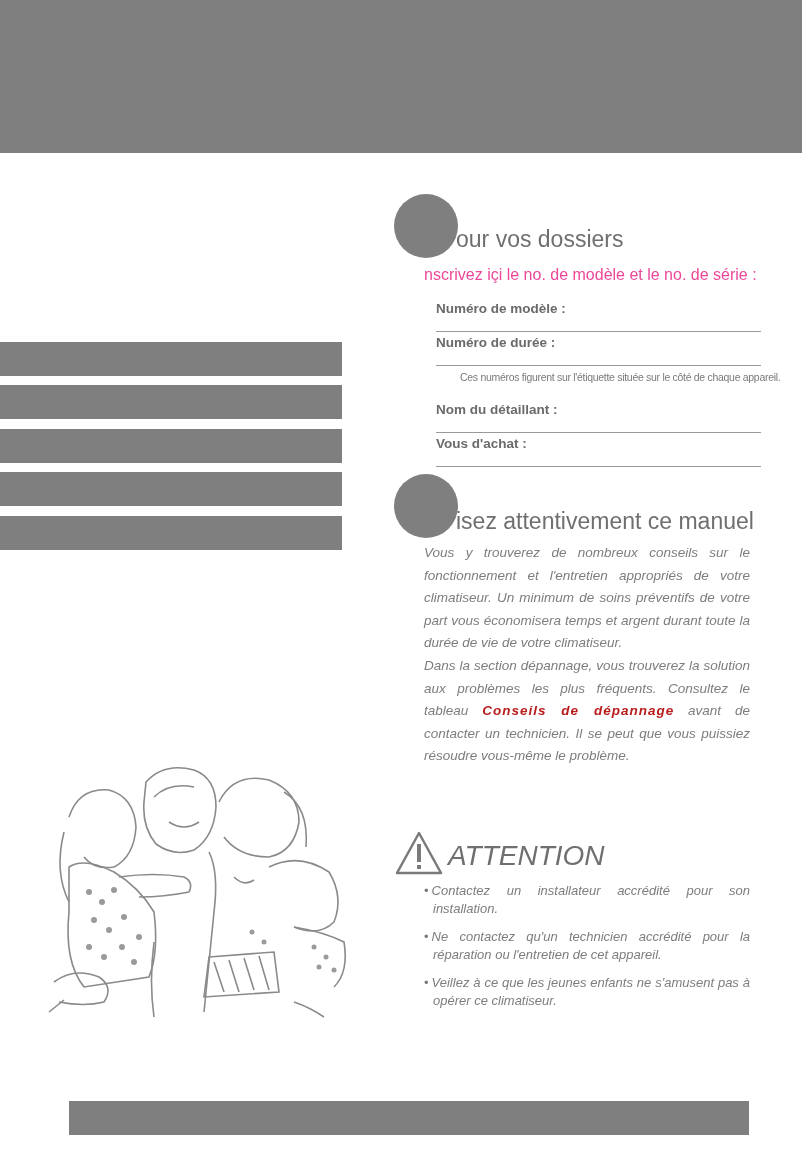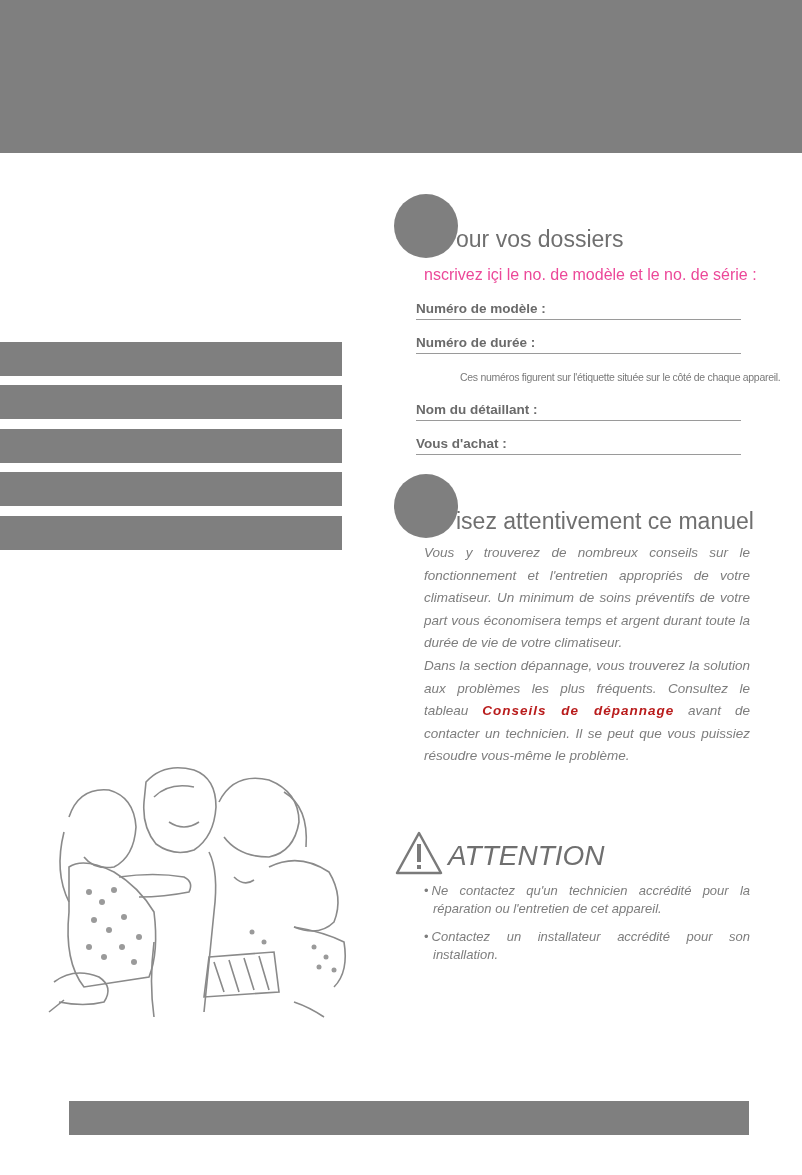--- a/index.html
+++ b/index.html
@@ -4,22 +4,22 @@
 <style>
   html, body { margin:0; padding:0; }
   body { width:802px; height:1175px; background:#ffffff; position:relative; overflow:hidden;
          font-family:"Liberation Sans", sans-serif; color:#7a7a7a; }
   .top-band { position:absolute; left:0; top:0; width:802px; height:153px; background:#7f7f7f; }
   .bar { position:absolute; left:0; width:342px; height:34px; background:#7f7f7f; }
   .bottom-band { position:absolute; left:69px; top:1101px; width:680px; height:34px; background:#7f7f7f; }
   .circle { position:absolute; width:64px; height:64px; border-radius:50%; background:#7f7f7f; }
   .heading { position:absolute; font-size:23px; color:#6f6f6f; white-space:nowrap; }
   .intro { position:absolute; left:424px; top:266px; font-size:16px; color:#ec4899; }
-  .field { position:absolute; left:416px; width:325px; border-bottom:1.5px solid #9a9a9a;
-           font-weight:bold; font-size:13.5px; color:#6a6a6a; padding-bottom:3px; }
+  .field { position:absolute; left:436px; width:325px; border-bottom:1.5px solid #9a9a9a;
+           font-weight:bold; font-size:13.5px; color:#6a6a6a; padding-bottom:15px; }
   .note { position:absolute; left:424px; top:371px; font-size:10.5px; color:#7a7a7a; letter-spacing:-0.3px; white-space:nowrap;margin-left:36px; }
   .para { position:absolute; left:424px; width:326px; font-style:italic; font-size:13.5px; line-height:22.5px;
           color:#7d7d7d; text-align:justify; }
   .para b { font-weight:bold; color:#b91c1c; letter-spacing:1px; }
   .attn-title { position:absolute; left:448px; top:840px; font-style:italic; font-size:28px; color:#6f6f6f; }
   .warn-icon { position:absolute; left:394px; top:830px; width:50px; height:46px; }
   .bullets { position:absolute; left:424px; top:882px; width:326px; margin:0; padding:0; list-style:none; }
   .bullets li { font-style:italic; font-size:13px; line-height:18px; color:#7d7d7d; margin-bottom:10px;
                 padding-left:9px; text-indent:-9px; text-align:justify; }
   .bullets li::before { content:"•"; margin-right:3px; font-style:normal; }
@@ -105,17 +105,18 @@
 </svg>
 
 <svg class="warn-icon" viewBox="0 0 50 46">
   <path d="M25 3 L47 43 L3 43 Z" fill="none" stroke="#7a7a7a" stroke-width="2.5" stroke-linejoin="round"></path>
   <rect x="23" y="14" width="4" height="18" fill="#7a7a7a"></rect>
   <rect x="23" y="35" width="4" height="4" fill="#7a7a7a"></rect>
 </svg>
 <div class="attn-title">ATTENTION</div>
 
 <ul class="bullets">
+  <li>Contactez un installateur accrédité pour son installation.</li>
   <li>Ne contactez qu'un technicien accrédité pour la réparation ou l'entretien de cet appareil.</li>
-  <li>Contactez un installateur accrédité pour son installation.</li>
+  <li>Veillez à ce que les jeunes enfants ne s'amusent pas à opérer ce climatiseur.</li>
 </ul>
 
 <div class="bottom-band"></div>
 
 </body></html>

